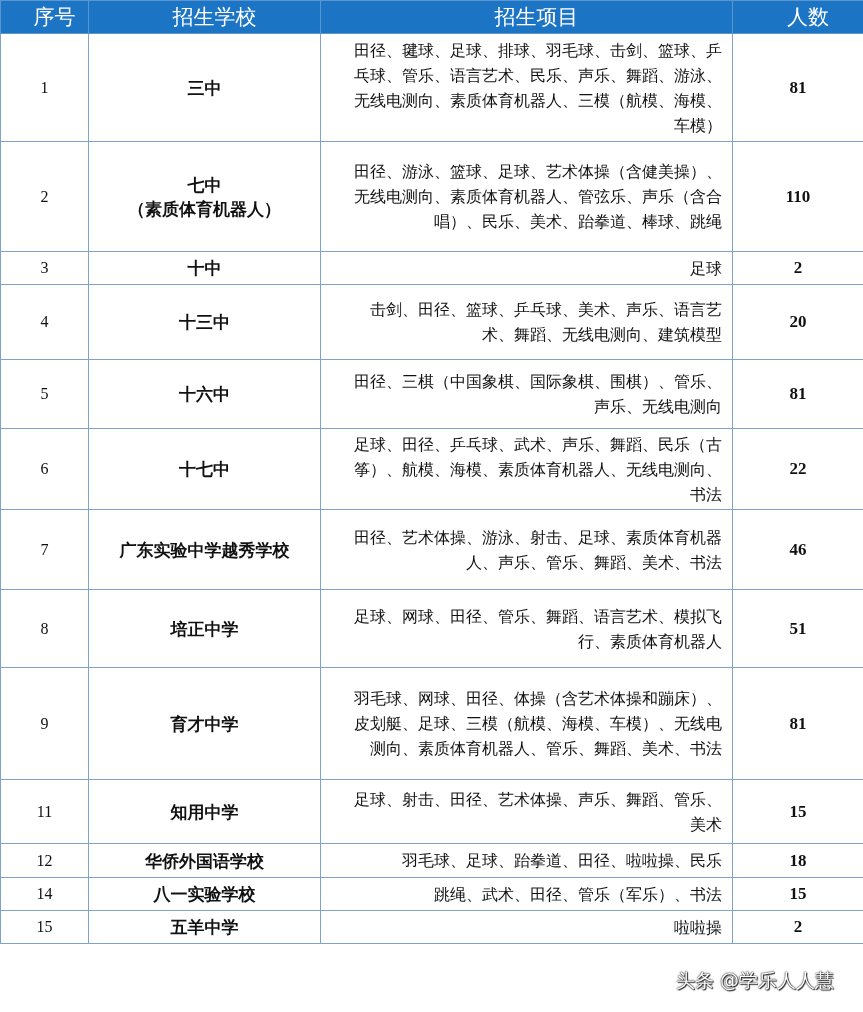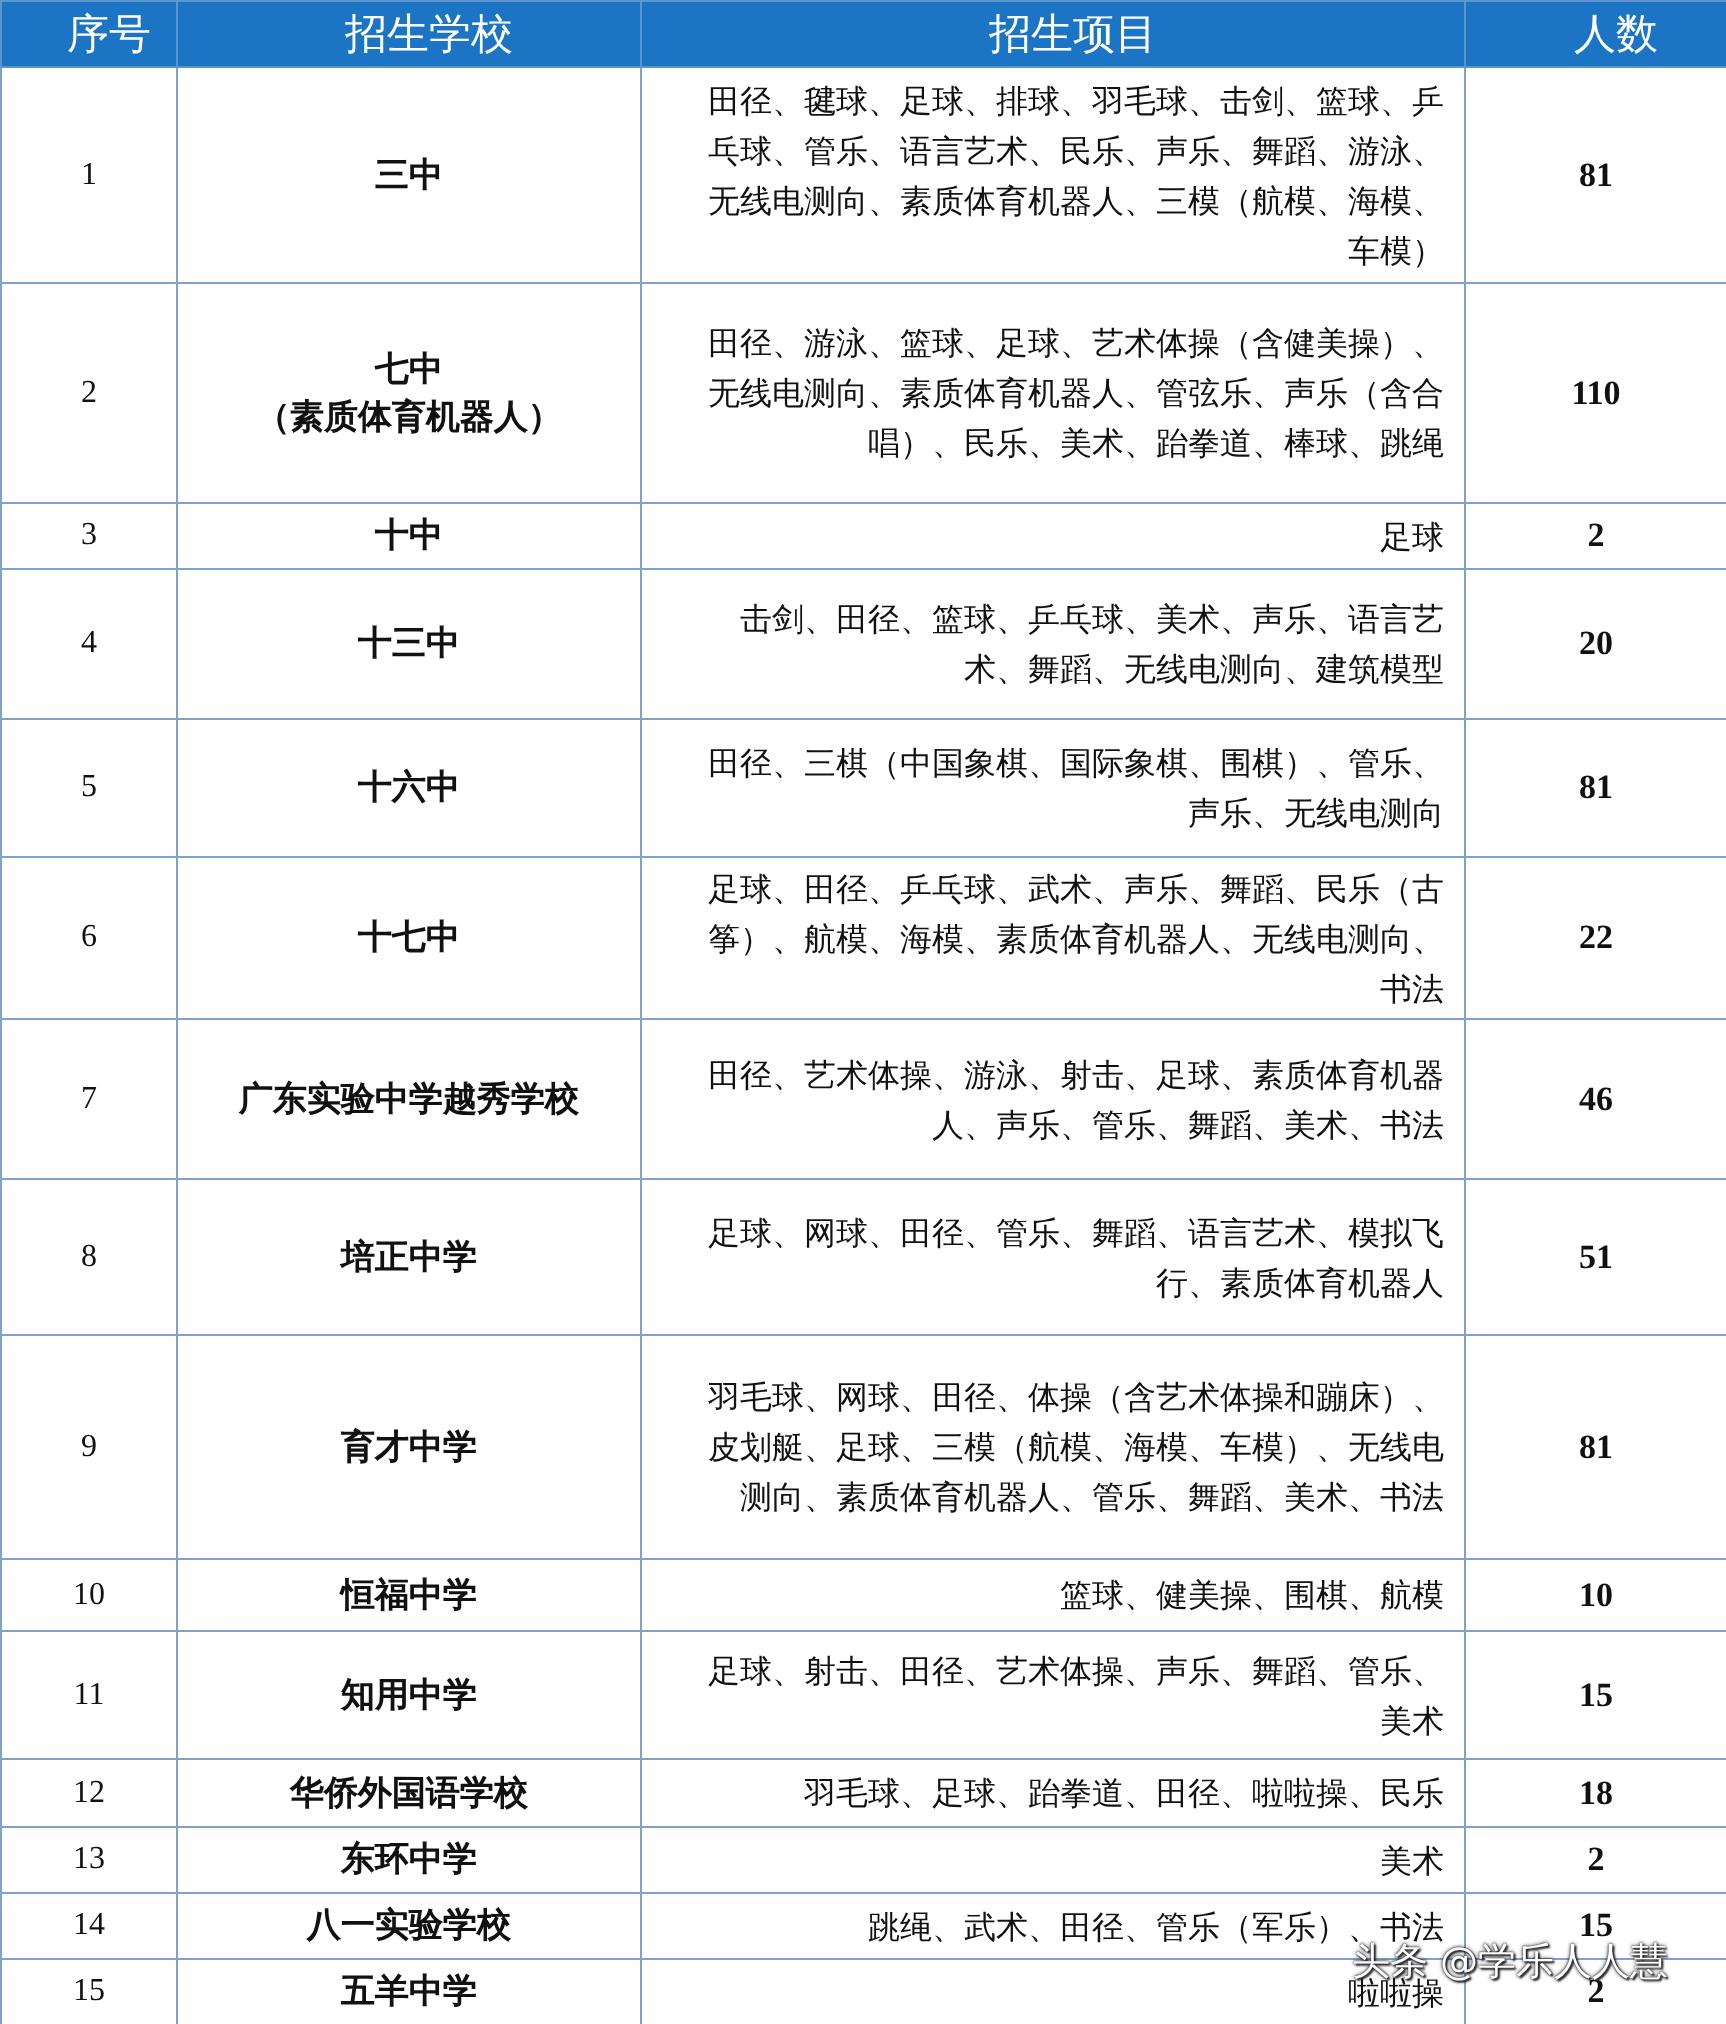--- a/index.html
+++ b/index.html
@@ -94,43 +94,31 @@
       <td class="school">培正中学</td>
       <td class="items">足球、网球、田径、管乐、舞蹈、语言艺术、模拟飞行、素质体育机器人</td>
       <td class="count">51</td>
     </tr>
     <tr style="height:112px">
       <td class="idx">9</td>
       <td class="school">育才中学</td>
       <td class="items">羽毛球、网球、田径、体操（含艺术体操和蹦床）、皮划艇、足球、三模（航模、海模、车模）、无线电测向、素质体育机器人、管乐、舞蹈、美术、书法</td>
       <td class="count">81</td>
     </tr>
-    <tr style="height:36px">
-      <td class="idx">10</td>
-      <td class="school">恒福中学</td>
-      <td class="items">篮球、健美操、围棋、航模</td>
-      <td class="count">10</td>
-    </tr>
     <tr style="height:64px">
       <td class="idx">11</td>
       <td class="school">知用中学</td>
       <td class="items">足球、射击、田径、艺术体操、声乐、舞蹈、管乐、美术</td>
       <td class="count">15</td>
     </tr>
     <tr style="height:34px">
       <td class="idx">12</td>
       <td class="school">华侨外国语学校</td>
       <td class="items">羽毛球、足球、跆拳道、田径、啦啦操、民乐</td>
       <td class="count">18</td>
-    </tr>
-    <tr style="height:33px">
-      <td class="idx">13</td>
-      <td class="school">东环中学</td>
-      <td class="items">美术</td>
-      <td class="count">2</td>
     </tr>
     <tr style="height:33px">
       <td class="idx">14</td>
       <td class="school">八一实验学校</td>
       <td class="items">跳绳、武术、田径、管乐（军乐）、书法</td>
       <td class="count">15</td>
     </tr>
     <tr style="height:33px">
       <td class="idx">15</td>
       <td class="school">五羊中学</td>

